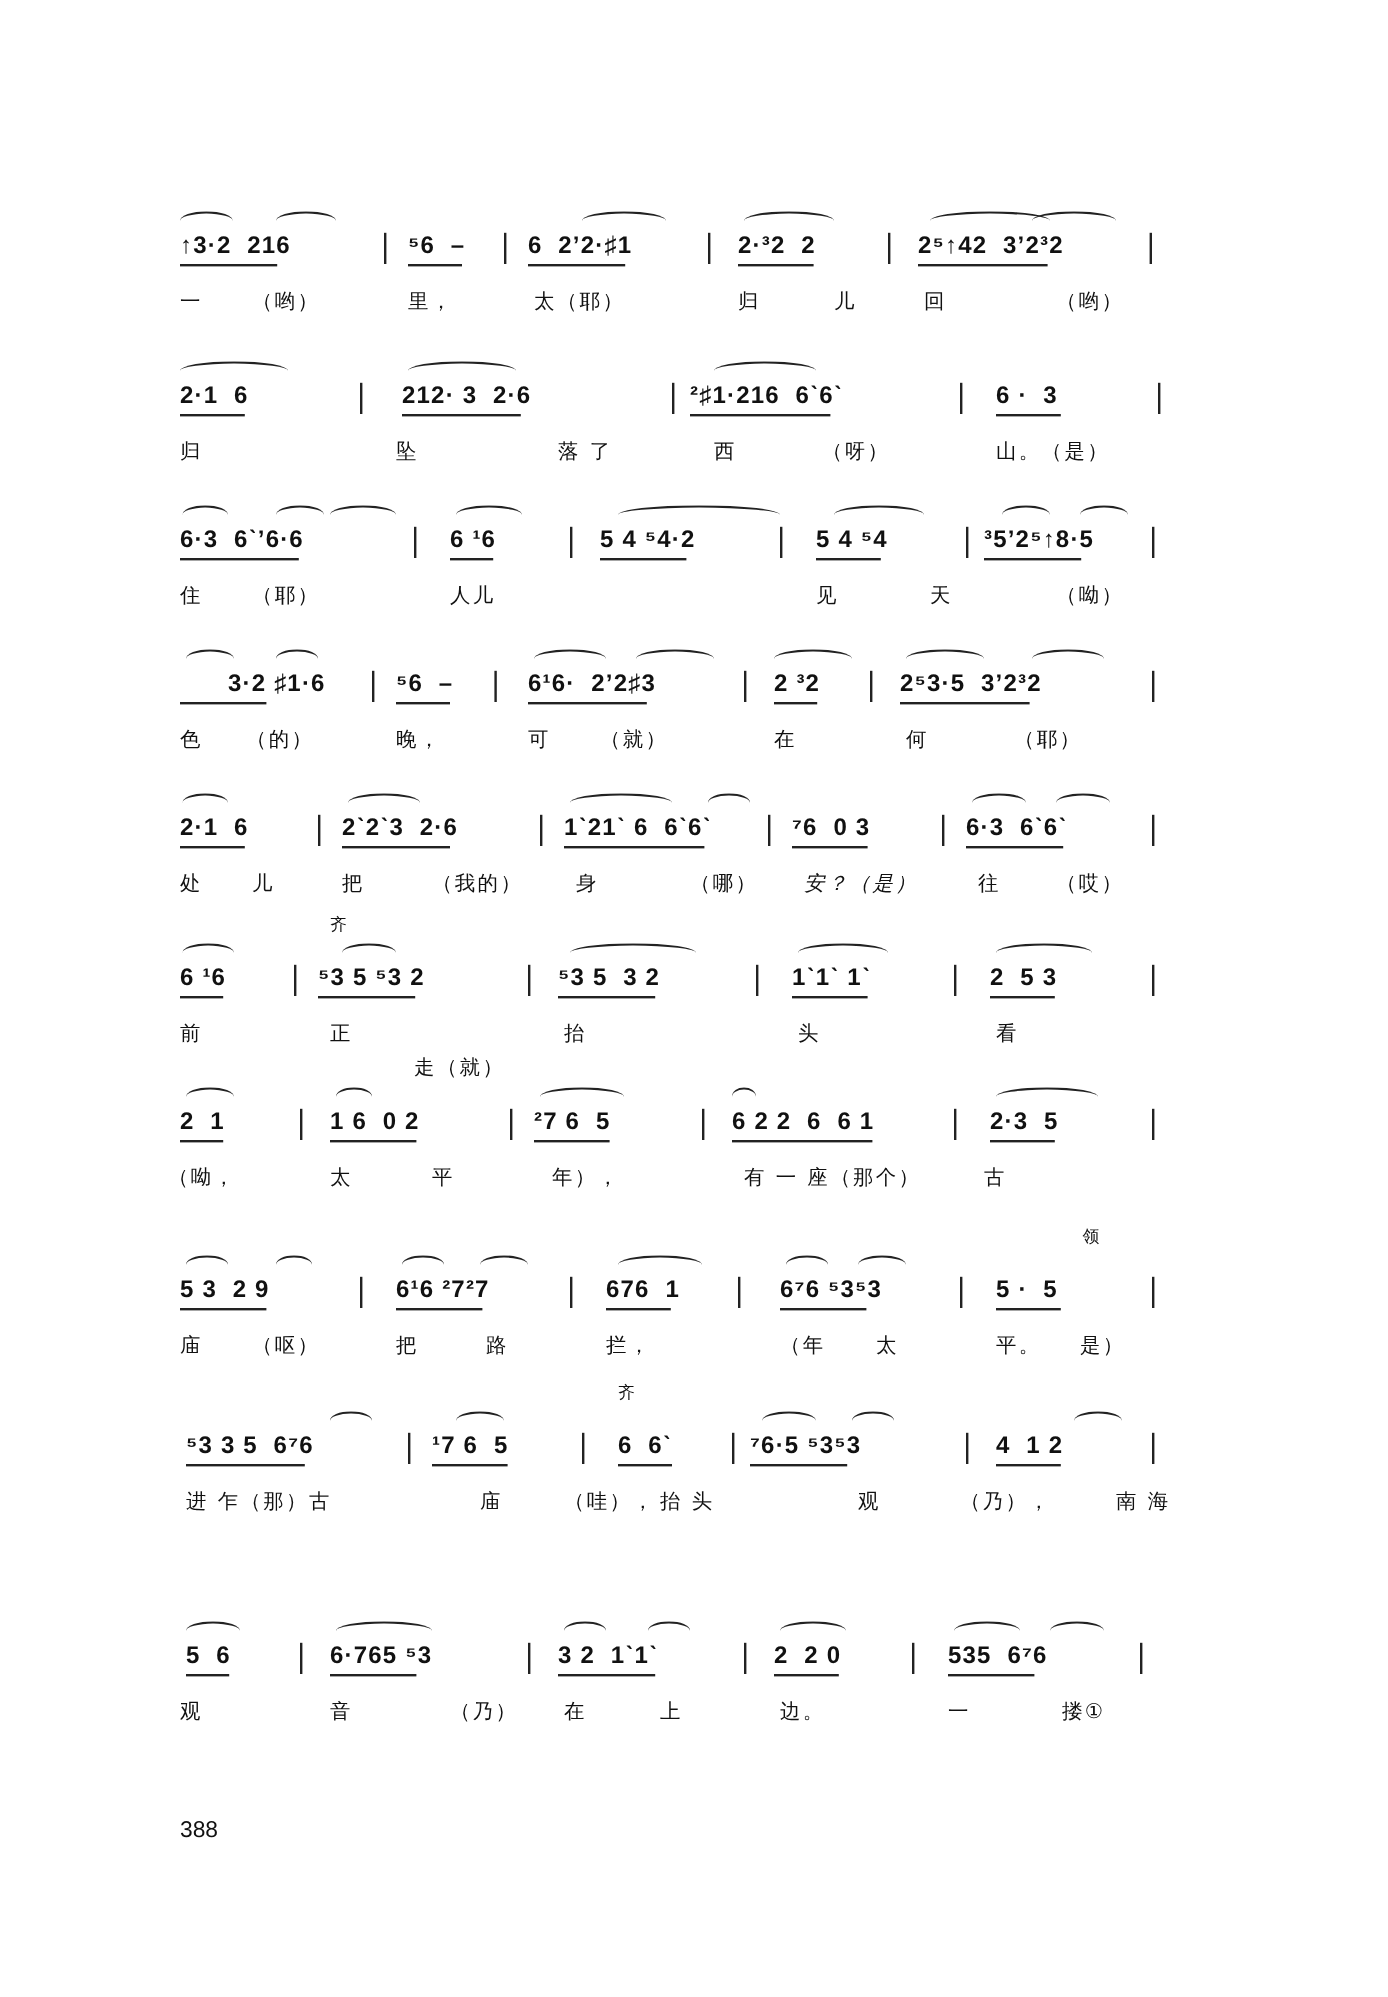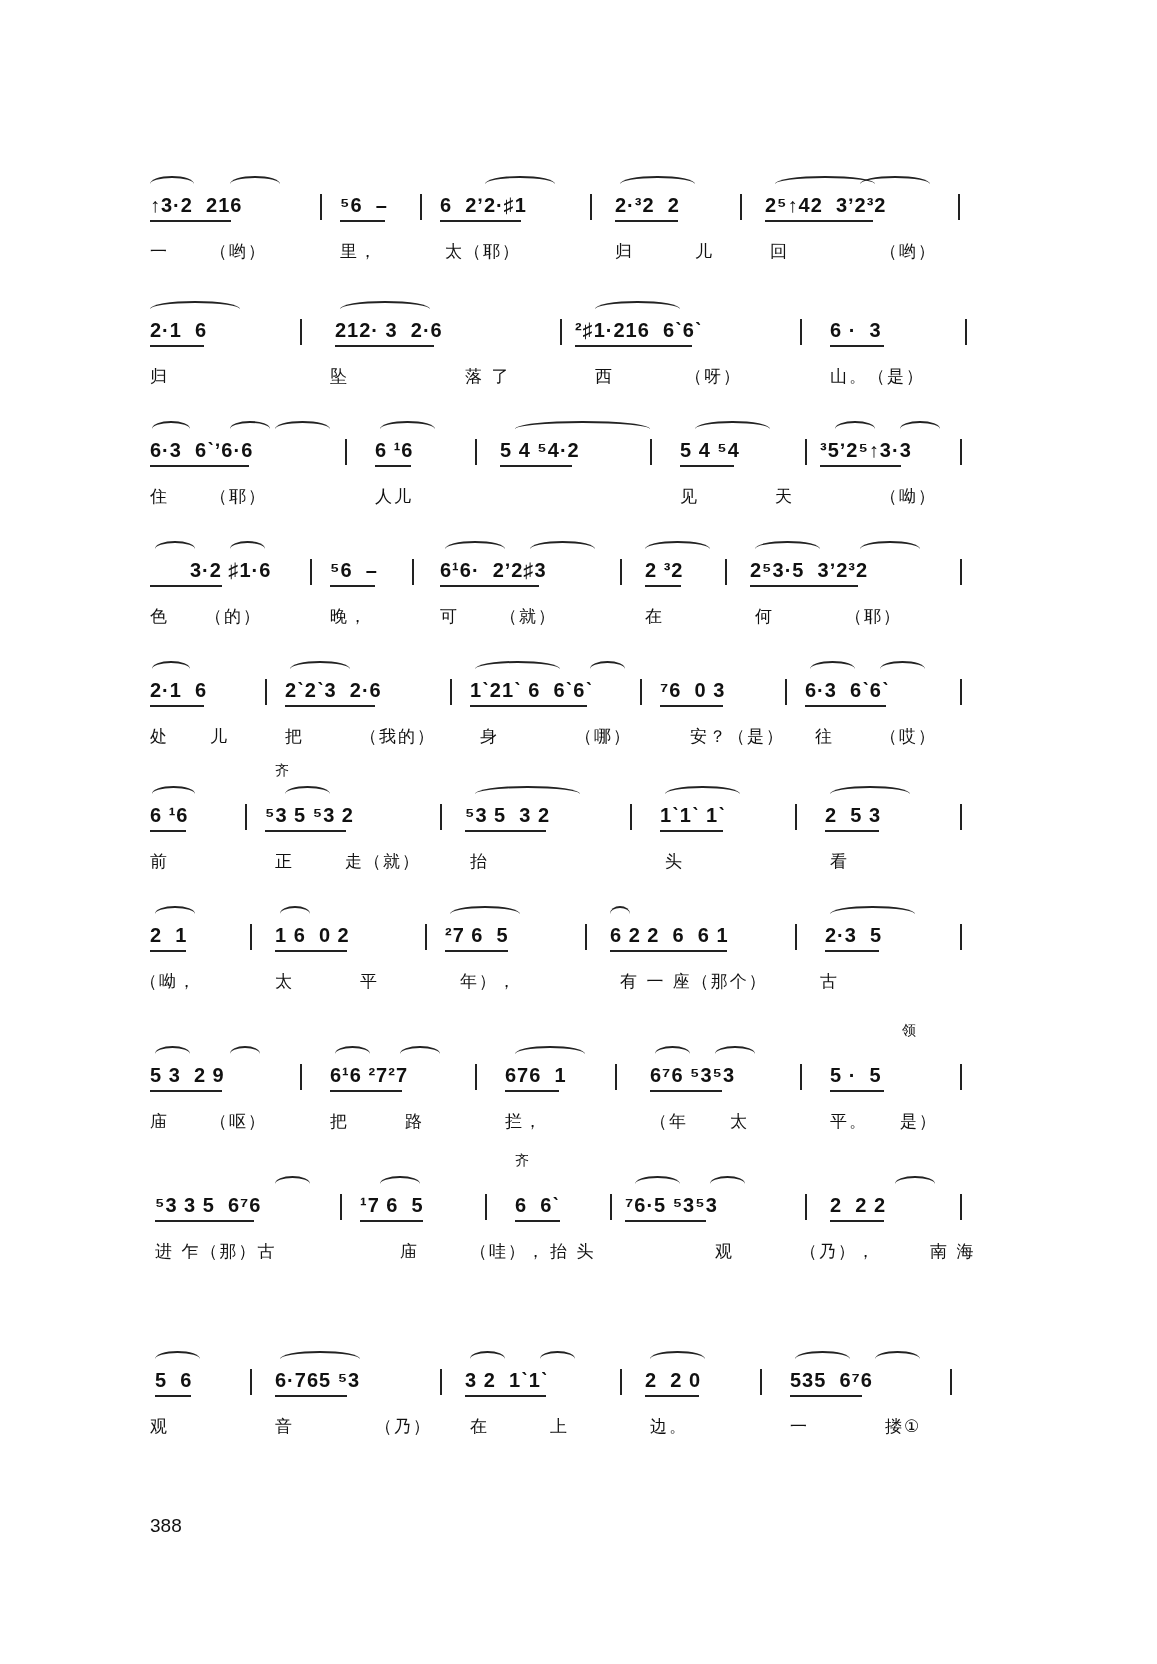--- a/index.html
+++ b/index.html
@@ -97,21 +97,21 @@
         <div class="bar" style="left: 195px;"></div>
         <span class="note" style="left: 225px;">6 ¹6</span>
         <div class="underline" style="left: 225px; width: 36px;"></div>
         <div class="bar" style="left: 325px;"></div>
         <span class="note" style="left: 350px;">5 4 ⁵4·2</span>
         <div class="underline" style="left: 350px; width: 72px;"></div>
         <div class="bar" style="left: 500px;"></div>
         <span class="note" style="left: 530px;">5 4 ⁵4</span>
         <div class="underline" style="left: 530px; width: 54px;"></div>
         <div class="bar" style="left: 655px;"></div>
-        <span class="note" style="left: 670px;">³5ʼ2⁵↑3·3</span>
+        <span class="note" style="left: 670px;">³5ʼ2⁵↑8·5</span>
         <div class="underline" style="left: 670px; width: 81px;"></div>
         <div class="bar" style="left: 810px;"></div>
       </div>
       <div class="lyrics">
         <span class="lyric" style="left: 0px;">住</span>
         <span class="lyric" style="left: 60px;">（耶）</span>
         <span class="lyric" style="left: 225px;">人儿</span>
         <span class="lyric" style="left: 530px;">见</span>
         <span class="lyric" style="left: 625px;">天</span>
         <span class="lyric" style="left: 730px;">（呦）</span>
@@ -177,21 +177,21 @@
         <div class="underline" style="left: 655px; width: 81px;"></div>
         <div class="bar" style="left: 810px;"></div>
       </div>
       <div class="lyrics">
         <span class="lyric" style="left: 0px;">处</span>
         <span class="lyric" style="left: 60px;">儿</span>
         <span class="lyric" style="left: 135px;">把</span>
         <span class="lyric" style="left: 210px;">（我的）</span>
         <span class="lyric" style="left: 330px;">身</span>
         <span class="lyric" style="left: 425px;">（哪）</span>
-        <span class="lyric" style="left: 540px;">安？（是）</span>
+        <span class="lyric" style="left: 520px; font-style: italic;">安？（是）</span>
         <span class="lyric" style="left: 665px;">往</span>
         <span class="lyric" style="left: 730px;">（哎）</span>
       </div>
     </div>
     <div class="system" style="top: 780px; height: 110px;">
       <div class="notes">
         <div class="slur" style="left: 2px; width: 43px;"></div>
         <div class="slur" style="left: 135px; width: 45px;"></div>
         <div class="slur" style="left: 325px; width: 105px;"></div>
         <div class="slur" style="left: 515px; width: 75px;"></div>
@@ -209,21 +209,21 @@
         <div class="underline" style="left: 510px; width: 63px;"></div>
         <div class="bar" style="left: 645px;"></div>
         <span class="note" style="left: 675px;">2  5 3</span>
         <div class="underline" style="left: 675px; width: 54px;"></div>
         <div class="bar" style="left: 810px;"></div>
         <span class="mark" style="left: 125px; top: -18px;">齐</span>
       </div>
       <div class="lyrics">
         <span class="lyric" style="left: 0px;">前</span>
         <span class="lyric" style="left: 125px;">正</span>
-        <span class="lyric" style="left: 195px;">走（就）</span>
+        <span class="lyric" style="left: 195px; margin-top: 28px;">走（就）</span>
         <span class="lyric" style="left: 320px;">抬</span>
         <span class="lyric" style="left: 515px;">头</span>
         <span class="lyric" style="left: 680px;">看</span>
       </div>
     </div>
     <div class="system" style="top: 900px; height: 110px;">
       <div class="notes">
         <div class="slur" style="left: 5px; width: 40px;"></div>
         <div class="slur" style="left: 130px; width: 30px;"></div>
         <div class="slur" style="left: 300px; width: 70px;"></div>
@@ -304,21 +304,21 @@
         <div class="bar" style="left: 190px;"></div>
         <span class="note" style="left: 210px;">¹7 6  5</span>
         <div class="underline" style="left: 210px; width: 63px;"></div>
         <div class="bar" style="left: 335px;"></div>
         <span class="note" style="left: 365px;">6  6ˋ</span>
         <div class="underline" style="left: 365px; width: 45px;"></div>
         <div class="bar" style="left: 460px;"></div>
         <span class="note" style="left: 475px;">⁷6·5 ⁵3⁵3</span>
         <div class="underline" style="left: 475px; width: 81px;"></div>
         <div class="bar" style="left: 655px;"></div>
-        <span class="note" style="left: 680px;">2  2 2</span>
+        <span class="note" style="left: 680px;">4  1 2</span>
         <div class="underline" style="left: 680px; width: 54px;"></div>
         <div class="bar" style="left: 810px;"></div>
         <span class="mark" style="left: 365px; top: -18px;">齐</span>
       </div>
       <div class="lyrics">
         <span class="lyric" style="left: 5px;">进 乍（那）古</span>
         <span class="lyric" style="left: 250px;">庙</span>
         <span class="lyric" style="left: 320px;">（哇），</span>
         <span class="lyric" style="left: 400px;">抬 头</span>
         <span class="lyric" style="left: 565px;">观</span>

